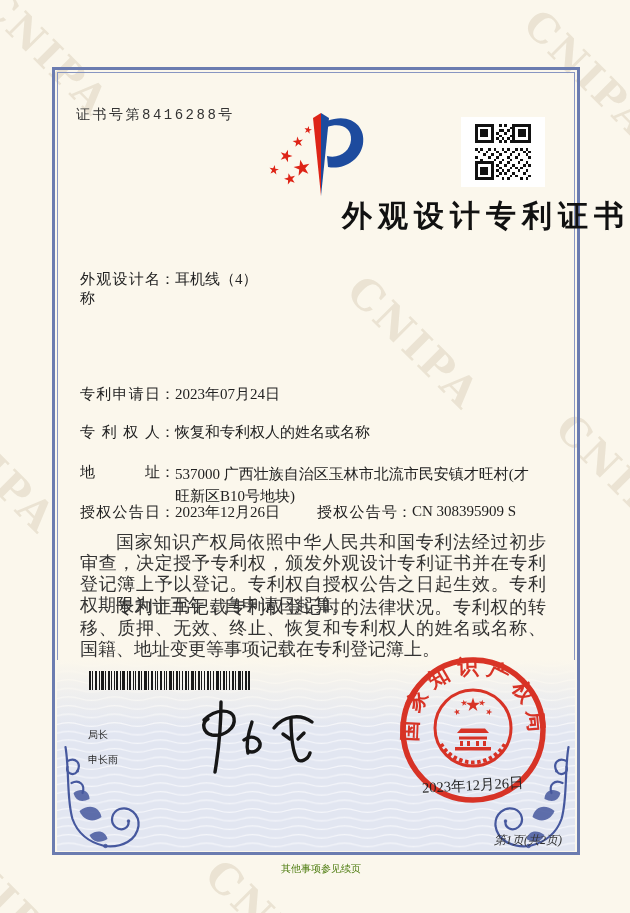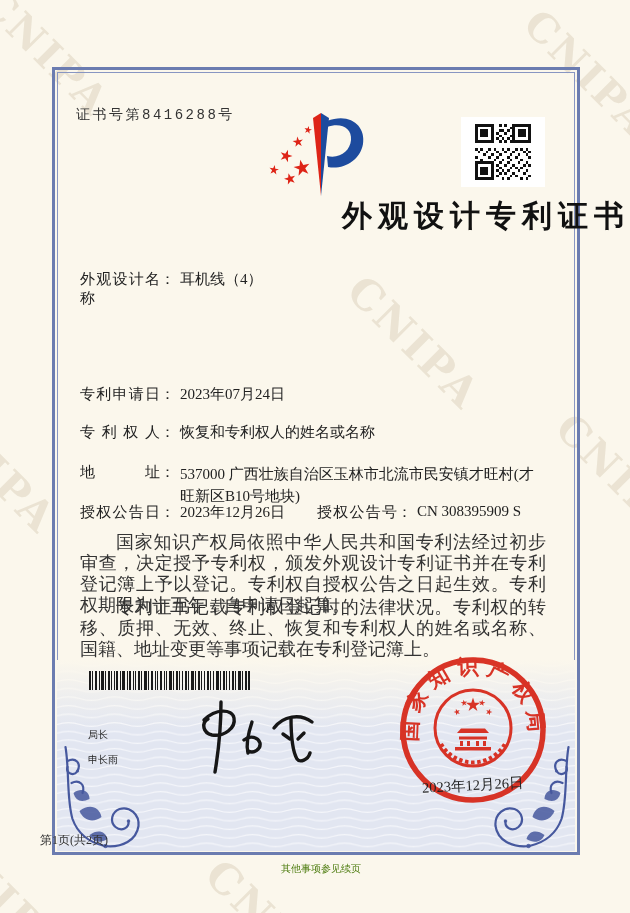--- a/index.html
+++ b/index.html
@@ -26,31 +26,31 @@
     left:0; right:0; top:196px; text-align:right;
     font-size:30px; font-weight:bold; letter-spacing:6px; color:#111;
   }
   .frow{ left:80px; font-size:15px; color:#222; }
   .flabel{
     display:inline-block; width:80px; text-align:justify; text-align-last:justify;
     vertical-align:top;
     font-family:Liberation Mono, monospace;
   }
   .fcolon{ vertical-align:top; }
-  .fvalue{ margin-left:5px; vertical-align:top; display:inline-block; }
+  .fvalue{ vertical-align:top; display:inline-block; }
   .fvalue.wrap{ width:368px; line-height:22px; }
   .fpair2{ position:absolute; left:237px; top:0; white-space:nowrap; }
   .para{
     left:80px; width:466px; font-size:18px; line-height:21px;
     text-align:justify; text-indent:2em; color:#333;
   }
   .director{ left:88px; font-family:"Liberation Sans","DejaVu Sans",sans-serif;
     font-size:10px; color:#1c1c1c; }
-  .page-info{ left:52px; width:522px; top:832px; text-align:left;
-    font-size:12px; color:#333; transform:translateX(-12px); }
+  .page-info{ left:52px; width:522px; top:832px; text-align:right;
+    font-size:12px; color:#333; transform:translateX(-12px);font-style:italic; }
   .cont-note{ left:0; right:0; top:862px; text-align:center; font-size:10px; color:#4d7c0f;padding-left:12px; }
   svg{ position:absolute; }
 </style>
 </head>
 <body>
 
 <div class="page">
 
   <div class="wm" style="left:6px;top:-22px;font-size:40px">CNIPA</div>
   <div class="wm" style="left:548px;top:0px;font-size:40px">CNIPA</div>

